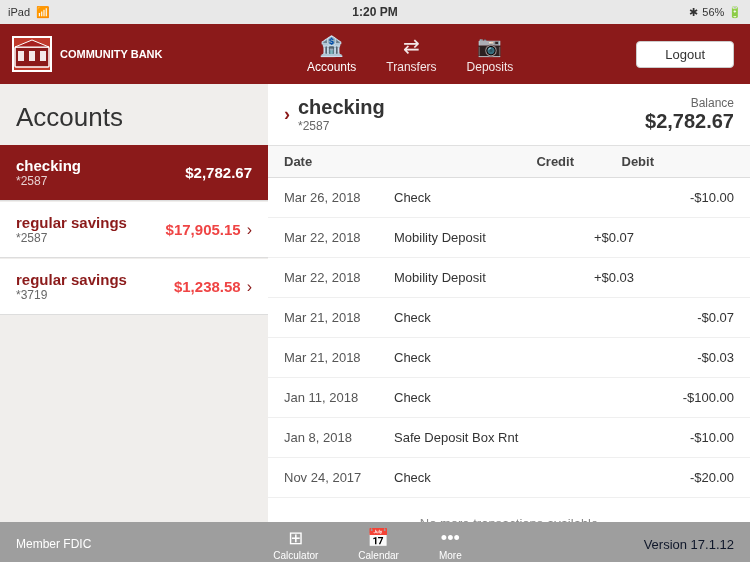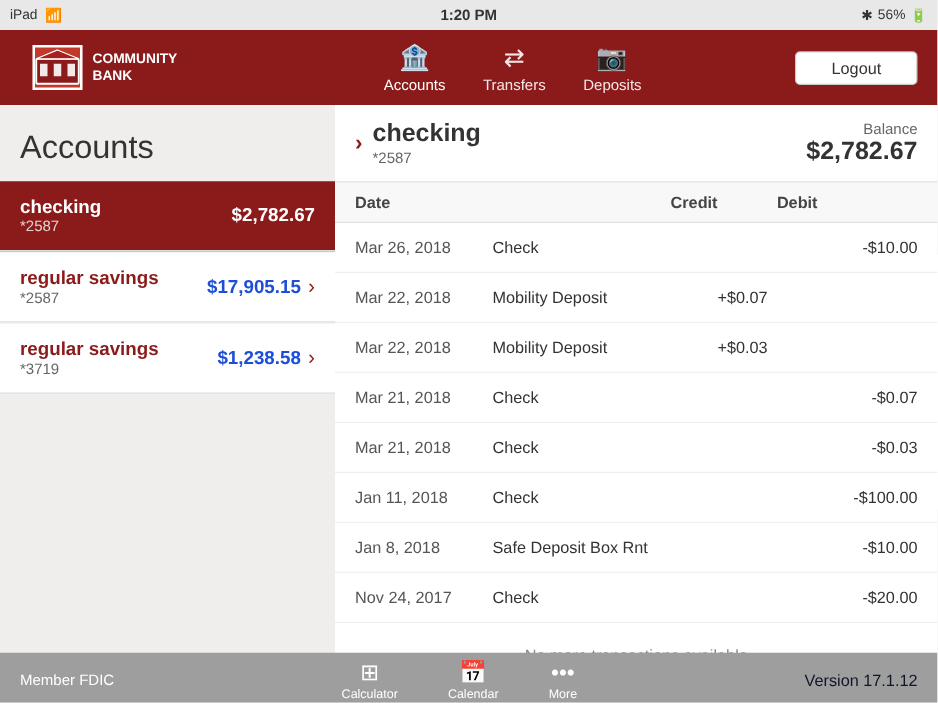--- a/index.html
+++ b/index.html
@@ -24,21 +24,21 @@
     .header {
       height: 60px;
       background: #8b1a1a;
       display: flex;
       align-items: center;
     }
     .header-logo {
       width: 200px;
       display: flex;
       align-items: center;
-      padding: 0 26px;
+      padding: 0 12px;
       gap: 8px;
     }
     .logo-icon {
       width: 40px;
       height: 36px;
       background: #c0392b;
       border: 2px solid #fff;
       display: flex;
       align-items: center;
       justify-content: center;
@@ -114,21 +114,21 @@
     .account-item.active .account-balance { color: white; }
     .account-item-left { flex: 1; }
     .account-name {
       font-size: 15px;
       font-weight: 600;
       color: #8b1a1a;
     }
     .account-item.active .account-name { color: white; }
     .account-number { font-size: 12px; color: #666; }
     .account-item.active .account-number { color: rgba(255,255,255,0.8); }
-    .account-balance { font-size: 15px; font-weight: 600; color: #1d4ed8; }
+    .account-balance { font-size: 15px; font-weight: 600; color: #ef4444; }
     .account-chevron { color: #8b1a1a; font-size: 16px; margin-left: 6px; }
 
     
     .content {
       flex: 1;
       background: white;
       overflow: hidden;
     }
     .content-header {
       background: white;
@@ -167,21 +167,21 @@
     .col-header.right { text-align: right; }
     .transaction-row {
       display: grid;
       grid-template-columns: 110px 1fr 80px 80px;
       padding: 12px 16px;
       border-bottom: 1px solid #efefef;
       align-items: center;
     }
     .tx-date { font-size: 13px; color: #555; }
     .tx-details { font-size: 13px; color: #333; }
-    .tx-credit { font-size: 13px; color: #333; text-align: left; }
+    .tx-credit { font-size: 13px; color: #333; text-align: center; }
     .tx-debit { font-size: 13px; color: #333; text-align: right; }
     .no-more {
       text-align: center;
       padding: 18px;
       font-size: 13px;
       color: #888;
     }
 
     
     .footer {

